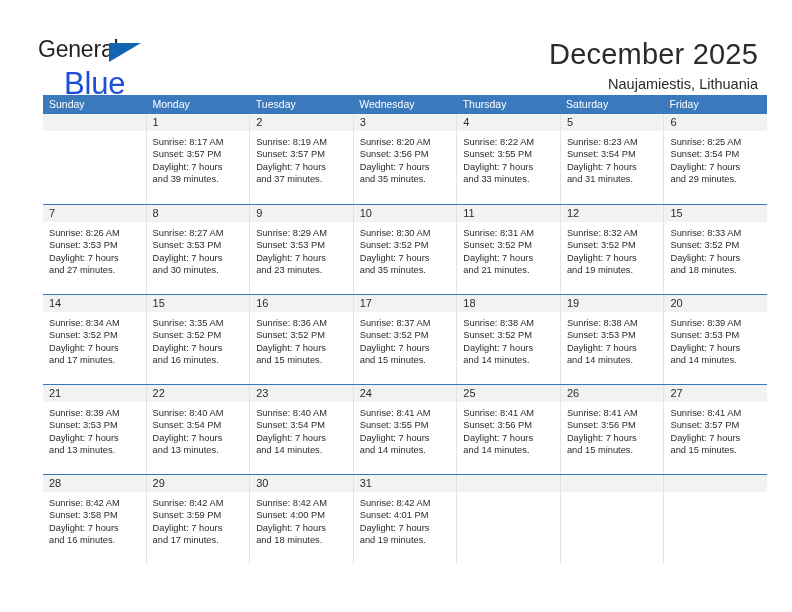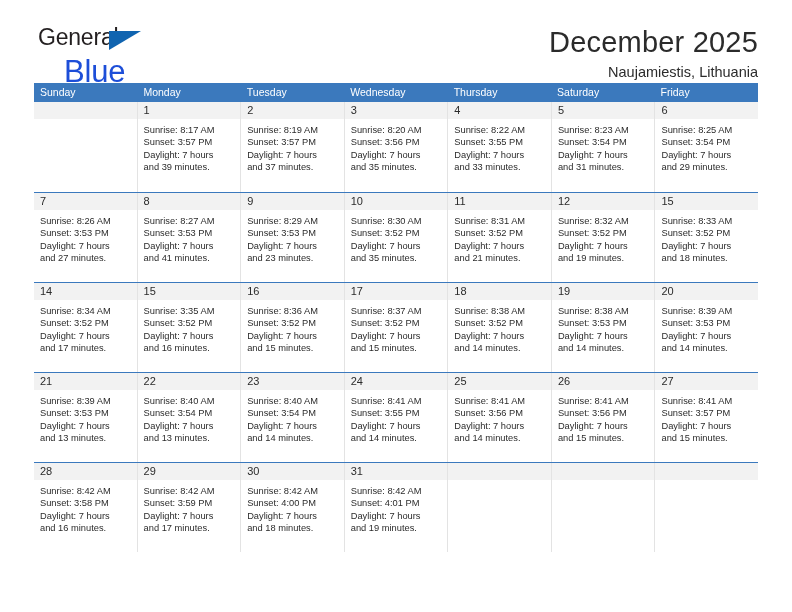--- a/index.html
+++ b/index.html
@@ -12,21 +12,21 @@
     background: #ffffff;
     font-family: "Liberation Sans", sans-serif;
     color: #2b2b2b;
     overflow: hidden;
   }
   .page {
     position: relative;
     width: 792px;
     height: 436px;
     box-sizing: border-box;
-    padding: 0 34px;
+    padding: 12px 34px;
   }
 
   
   .header {
     display: flex;
     align-items: flex-start;
     justify-content: space-between;
     height: 76px;
     padding-top: 26px;
     box-sizing: border-box;
@@ -80,20 +80,21 @@
     font-size: 14.5px;
     color: #2b2b2b;
     line-height: 1.2;
     margin-top: 6px;
   }
 
   
   .calendar {
     width: 724px;
     margin-top: 7px;
+    margin-left: 9px;
   }
   .weekday-row {
     display: flex;
     background: #3b79bd;
     height: 19px;
   }
   .weekday {
     flex: 1 1 0;
     color: #ffffff;
     font-size: 10.5px;
@@ -248,21 +249,21 @@
           <div>Daylight: 7 hours</div>
           <div>and 27 minutes.</div>
         </div>
       </div>
       <div class="day-cell">
         <div class="day-num">8</div>
         <div class="day-info">
           <div>Sunrise: 8:27 AM</div>
           <div>Sunset: 3:53 PM</div>
           <div>Daylight: 7 hours</div>
-          <div>and 41 minutes.</div>
+          <div>and 30 minutes.</div>
         </div>
       </div>
       <div class="day-cell">
         <div class="day-num">9</div>
         <div class="day-info">
           <div>Sunrise: 8:29 AM</div>
           <div>Sunset: 3:53 PM</div>
           <div>Daylight: 7 hours</div>
           <div>and 23 minutes.</div>
         </div>

